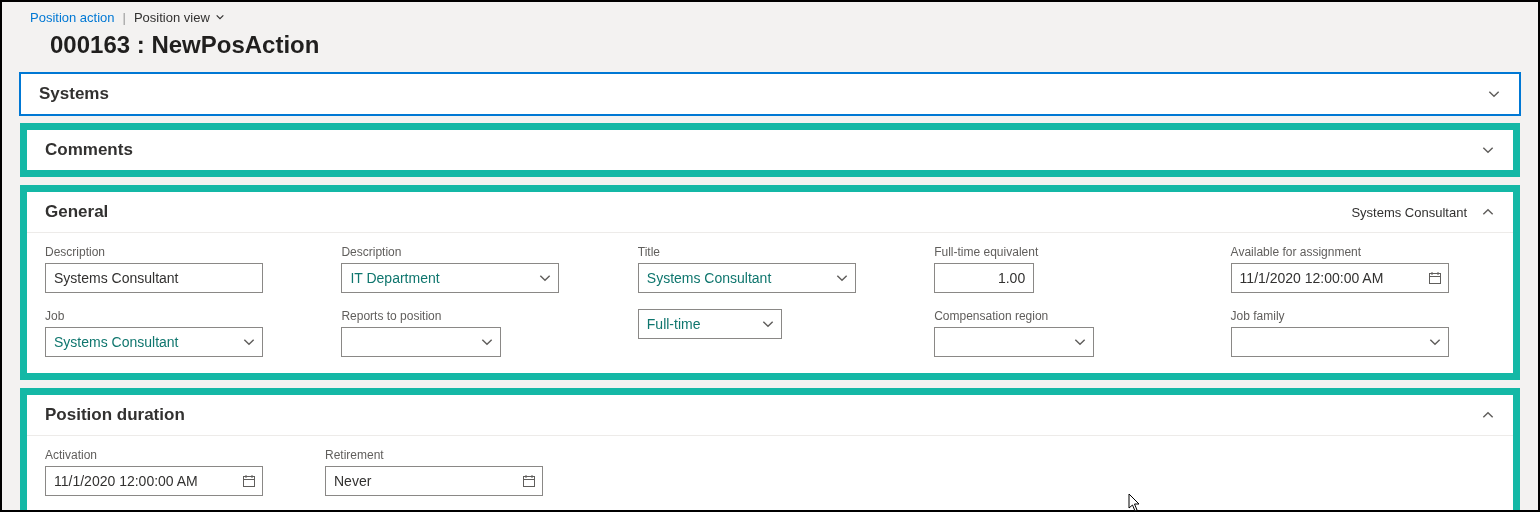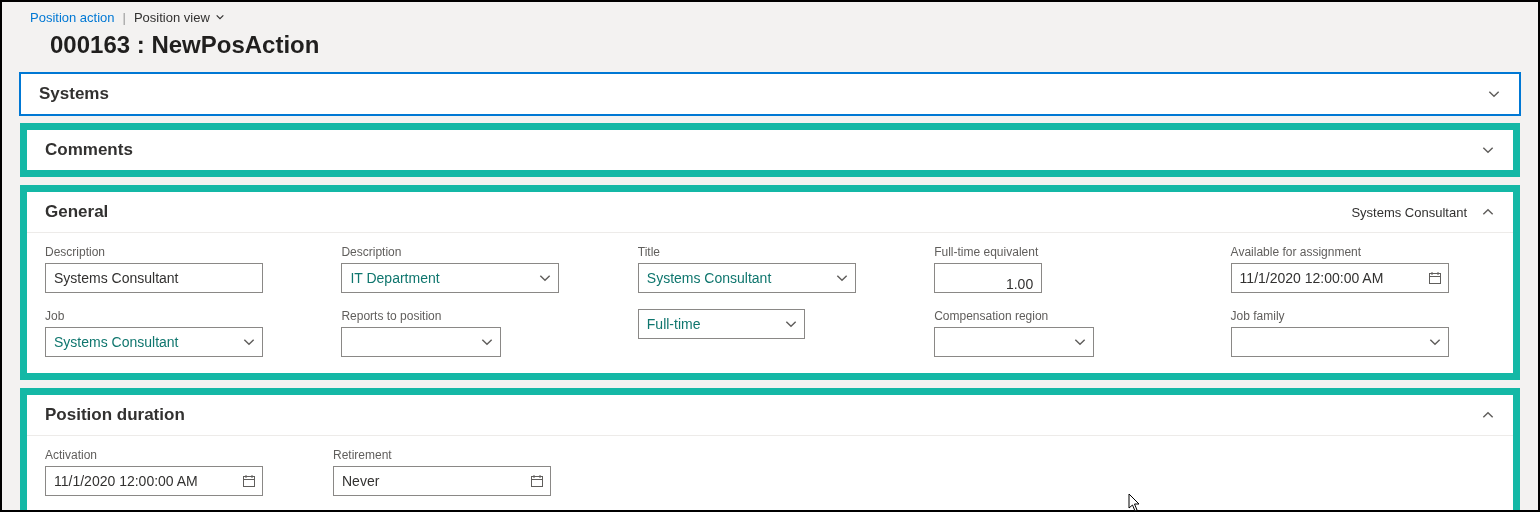--- a/index.html
+++ b/index.html
@@ -13,25 +13,25 @@
   .page-title { font-size: 24px; font-weight: 600; padding: 4px 28px 14px 28px; color: #201f1e; margin-left: 20px; }
 
   .section { background: #fff; border: 7px solid #14b8a6; margin: 0 18px 8px 18px; }
   .section.active { border: 1px solid #0078d4; outline: 1px solid #0078d4; }
   .section-header { display: flex; align-items: center; justify-content: space-between; padding: 10px 18px; cursor: pointer; }
   .section-title { font-size: 17px; font-weight: 600; color: #323130; }
   .section-right { display: flex; align-items: center; gap: 14px; font-size: 13px; color: #323130; }
   .section-chev svg { display: block; }
 
   .section-body { border-top: 1px solid #edebe9; padding: 12px 18px 16px 18px; display: grid; grid-template-columns: repeat(5, 1fr); column-gap: 32px; row-gap: 16px; }
-  .section-body.two { grid-template-columns: 272px 272px; column-gap: 16px; }
+  .section-body.two { grid-template-columns: 272px 272px; column-gap: 8px; }
   .field { display: flex; flex-direction: column; gap: 4px; }
   .field-label { font-size: 12px; color: #605e5c; }
   .ctrl { position: relative; height: 30px; border: 1px solid #8a8886; background: #fff; display: flex; align-items: center; padding: 0 8px; width: 218px; }
-  .ctrl.tight { width: 108px; align-items: flex-end; }
+  .ctrl.tight { width: 100px; }
   .ctrl input { border: none; outline: none; width: 100%; font-size: 14px; color: #323130; background: transparent; }
   .ctrl input.link { color: #0f766e; }
   .ctrl input.num { text-align: right; }
   .ctrl-icon { position: absolute; right: 6px; top: 50%; transform: translateY(-50%); display: flex; }
   .ctrl-icon svg { width: 14px; height: 14px; }
   .cursor-svg { position: absolute; left: 1128px; top: 494px; width: 14px; height: 18px; }
 </style>
 </head>
 <body>
 
@@ -157,21 +157,21 @@
         <div class="ctrl" style="width:160px">
           <input value="" style="">
           <span class="ctrl-icon">
               <svg viewBox="0 0 12 12">
                 <path d="M2 4l4 4 4-4" fill="none" stroke="#605e5c" stroke-width="1.2"></path>
               </svg>
             </span>
         </div>
       </div>
       <div class="field">
-        <div class="ctrl" style="width:167px">
+        <div class="ctrl" style="width:144px">
           <input class="link" value="Full-time" style="">
           <span class="ctrl-icon">
               <svg viewBox="0 0 12 12">
                 <path d="M2 4l4 4 4-4" fill="none" stroke="#605e5c" stroke-width="1.2"></path>
               </svg>
             </span>
         </div>
       </div>
       <div class="field">
         <span class="field-label">Compensation region</span>

